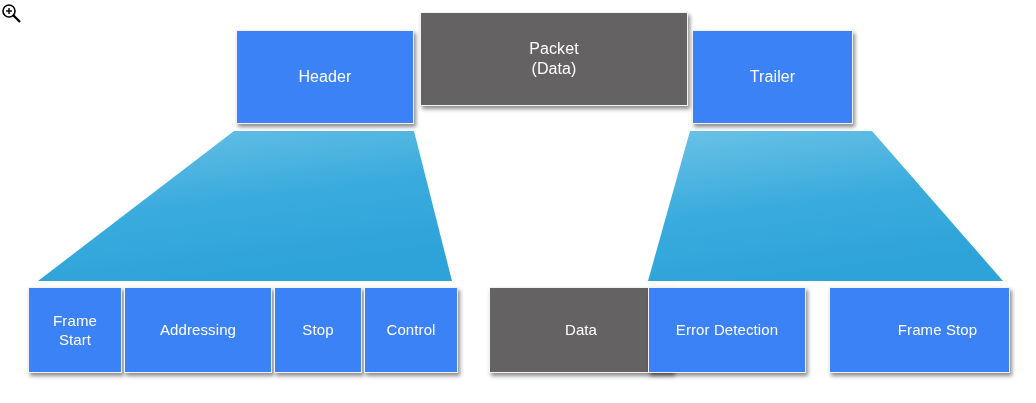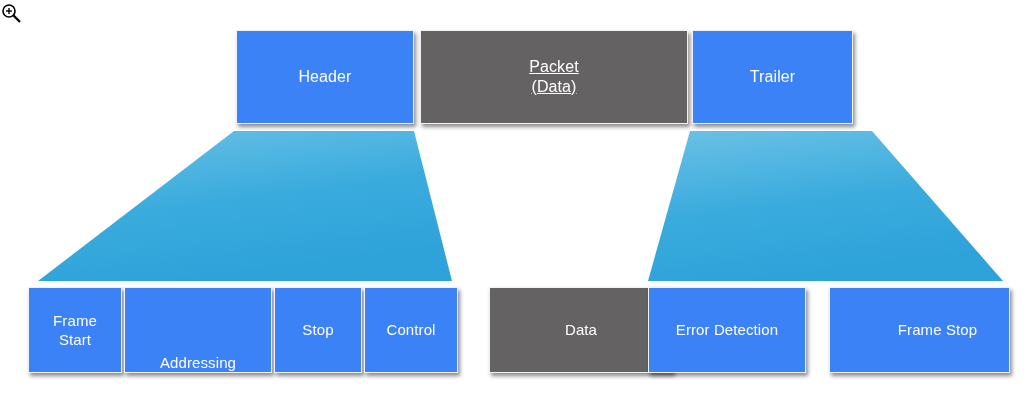--- a/index.html
+++ b/index.html
@@ -88,35 +88,35 @@
       </linearGradient>
     </defs>
     <polygon id="conn-0" fill="url(#blueGradL)" points="234,131 414,131 452,281 38,281"></polygon>
     <polygon id="conn-1" fill="url(#blueGradR)" points="690,131 872,131 1003,281 648,281"></polygon>
   </svg>
 
   <div id="top-row">
       <div class="field-box top-box purple" style="left: 236px; top: 30px; width: 178px; height: 94px;">
         <span class="box-label">Header</span>
       </div>
-      <div class="field-box top-box gray" style="left: 420px; top: 30px; width: 268px; height: 94px; text-decoration: underline;">
+      <div class="field-box top-box gray" style="left: 420px; top: 12px; width: 268px; height: 94px;">
         <span class="box-label">Packet
 (Data)</span>
       </div>
       <div class="field-box top-box purple" style="left: 692px; top: 30px; width: 161px; height: 94px;">
         <span class="box-label">Trailer</span>
       </div>
     </div>
 
   <div id="bottom-row">
       <div class="field-box bottom-box purple" style="left: 28px; top: 287px; width: 94px; height: 86px;">
         <span class="box-label">Frame
 Start</span>
       </div>
-      <div class="field-box bottom-box purple" style="left: 124px; top: 287px; width: 148px; height: 86px; align-items: flex-end;">
+      <div class="field-box bottom-box purple" style="left: 124px; top: 287px; width: 148px; height: 86px;">
         <span class="box-label">Addressing</span>
       </div>
       <div class="field-box bottom-box purple" style="left: 274px; top: 287px; width: 88px; height: 86px;">
         <span class="box-label">Stop</span>
       </div>
       <div class="field-box bottom-box purple" style="left: 364px; top: 287px; width: 94px; height: 86px;">
         <span class="box-label">Control</span>
       </div>
       <div class="field-box bottom-box gray" style="left: 460px; top: 287px; width: 184px; height: 86px; margin-left: 29px;">
         <span class="box-label">Data</span>

